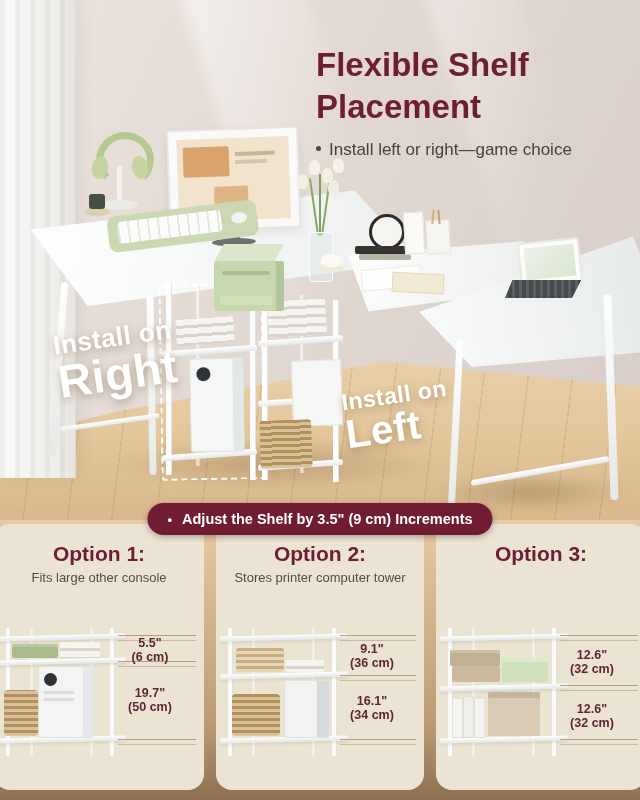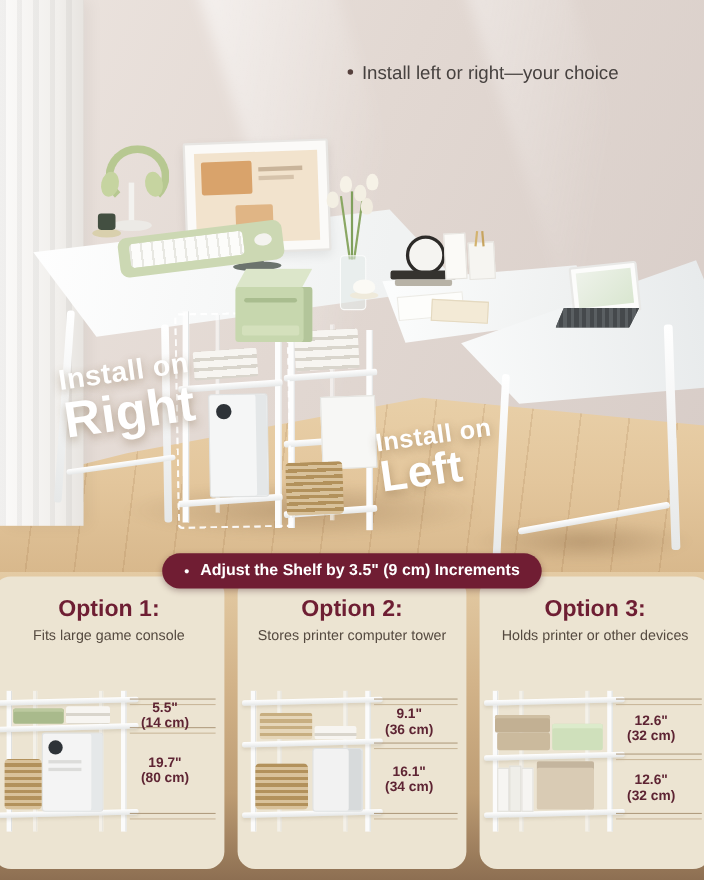--- a/index.html
+++ b/index.html
@@ -196,37 +196,38 @@
     <div class="overlay-text" style="left:56px;top:324px;">
       <span class="small">Install on</span>
       <span class="big">Right</span>
     </div>
     <div class="overlay-text" style="left:344px;top:384px;">
       <span class="small" style="font-size:23px;">Install on</span>
       <span class="big" style="font-size:40px;">Left</span>
     </div>
 
     <div class="header-block">
+      <h1>Flexible Shelf Placement</h1>
       <div class="subtitle-row">
         <span class="dot"></span>
-        <span>Install left or right—your choice</span>
+        <span>Install left or right—game choice</span>
       </div>
     </div>
   </div>
 
   <div class="bottom-band">
 
     <div class="banner">
       <span class="bdot">•</span>
       <span>Adjust the Shelf by 3.5" (9 cm) Increments</span>
     </div>
 
     <div class="option-card" style="left:-6px;width:210px;">
       <div class="opt-title">Option 1:</div>
-      <div class="opt-desc">Fits large game console</div>
+      <div class="opt-desc">Fits large other console</div>
 
       <div class="illus">
         <div class="mini-post" style="left:8px;"></div>
         <div class="mini-post" style="left:112px;"></div>
         <div class="mini-post" style="left:32px;opacity:.55;width:4px;"></div>
         <div class="mini-post" style="left:92px;opacity:.55;width:4px;"></div>
         <div class="mini-board" style="top:11px;"></div>
         <div class="mini-board" style="top:35px;"></div>
         <div class="mini-board" style="top:113px;"></div>
         <div class="abs" style="left:14px;top:20px;width:46px;height:14px;background:#a9ba8c;border-radius:2px;box-shadow:inset 0 3px 0 #bcc99f;"></div>
@@ -237,25 +238,25 @@
           <div class="abs" style="left:5px;top:31px;width:30px;height:3px;background:#dcdcda;"></div>
         </div>
         <div class="abs wicker" style="left:6px;top:66px;width:34px;height:46px;"></div>
       </div>
 
       <div class="dim-line" style="top:111px;"></div>
       <div class="dim-line" style="top:137px;"></div>
       <div class="dim-line" style="top:215px;"></div>
       <div class="dim-label" style="top:112px;">
         <span>5.5"</span><br>
-        <span>(14 cm)</span>
+        <span>(6 cm)</span>
       </div>
       <div class="dim-label" style="top:162px;">
         <span>19.7"</span><br>
-        <span>(80 cm)</span>
+        <span>(50 cm)</span>
       </div>
     </div>
 
     <div class="option-card" style="left:216px;width:208px;">
       <div class="opt-title">Option 2:</div>
       <div class="opt-desc">Stores printer computer tower</div>
 
       <div class="illus">
         <div class="mini-post" style="left:8px;"></div>
         <div class="mini-post" style="left:112px;"></div>
@@ -278,21 +279,20 @@
         <span>(36 cm)</span>
       </div>
       <div class="dim-label" style="top:170px;">
         <span>16.1"</span><br>
         <span>(34 cm)</span>
       </div>
     </div>
 
     <div class="option-card" style="left:436px;width:210px;">
       <div class="opt-title">Option 3:</div>
-      <div class="opt-desc">Holds printer or other devices</div>
 
       <div class="illus">
         <div class="mini-post" style="left:8px;"></div>
         <div class="mini-post" style="left:112px;"></div>
         <div class="mini-post" style="left:32px;opacity:.55;width:4px;"></div>
         <div class="mini-post" style="left:92px;opacity:.55;width:4px;"></div>
         <div class="mini-board" style="top:11px;"></div>
         <div class="mini-board" style="top:61px;"></div>
         <div class="mini-board" style="top:113px;"></div>
         <div class="abs" style="left:10px;top:26px;width:50px;height:16px;background:#c2b093;border-radius:2px;box-shadow:inset 0 3px 0 #cfbfa3;"></div>

